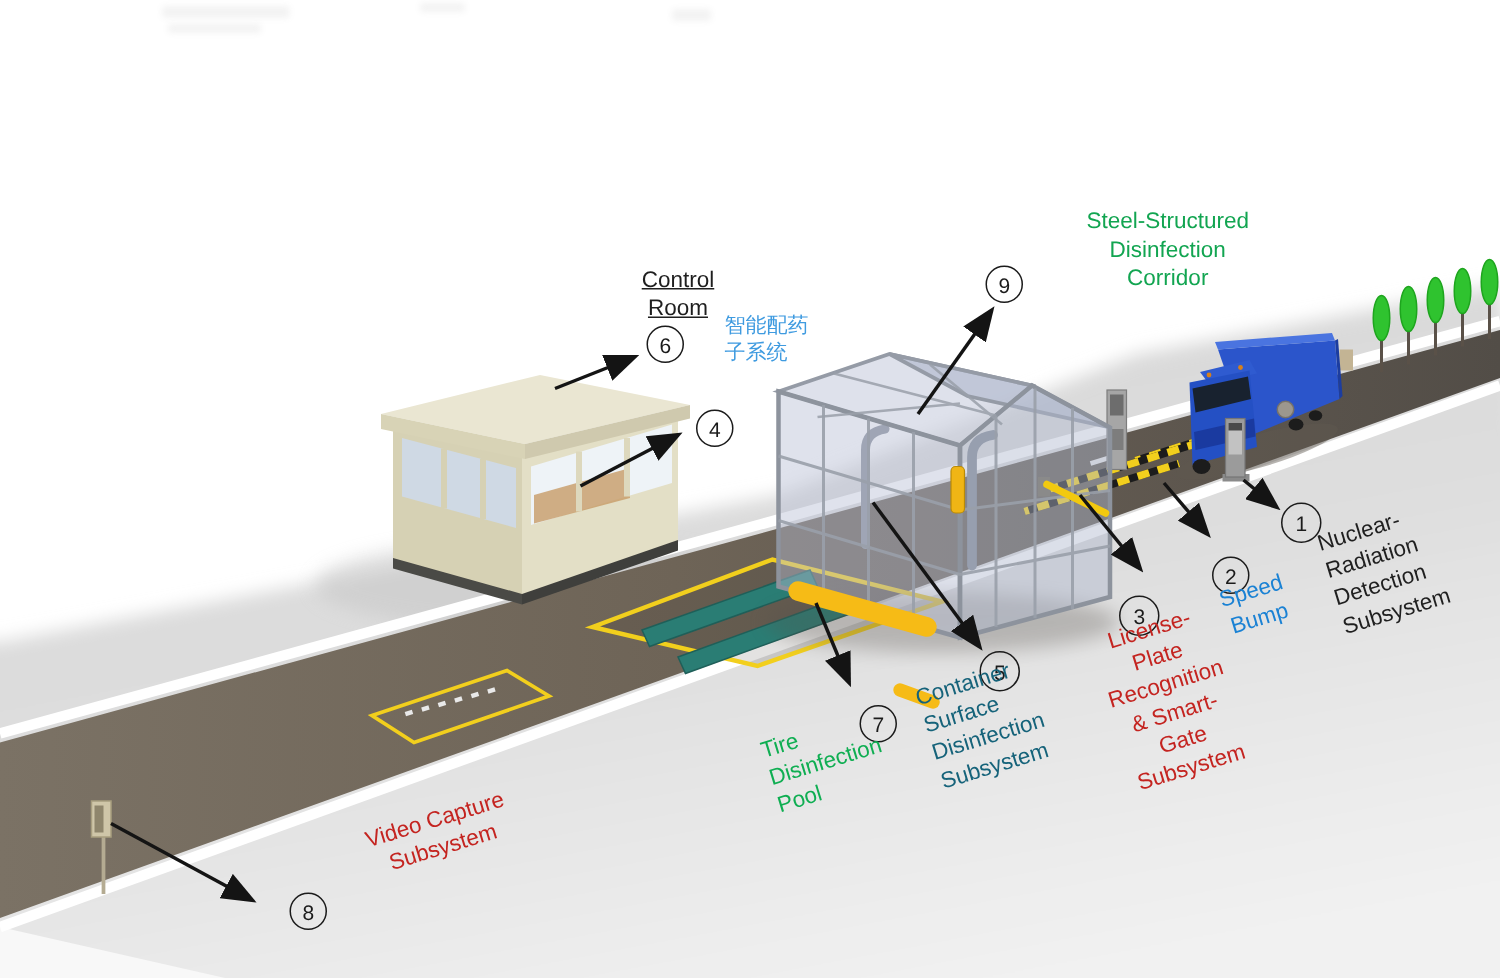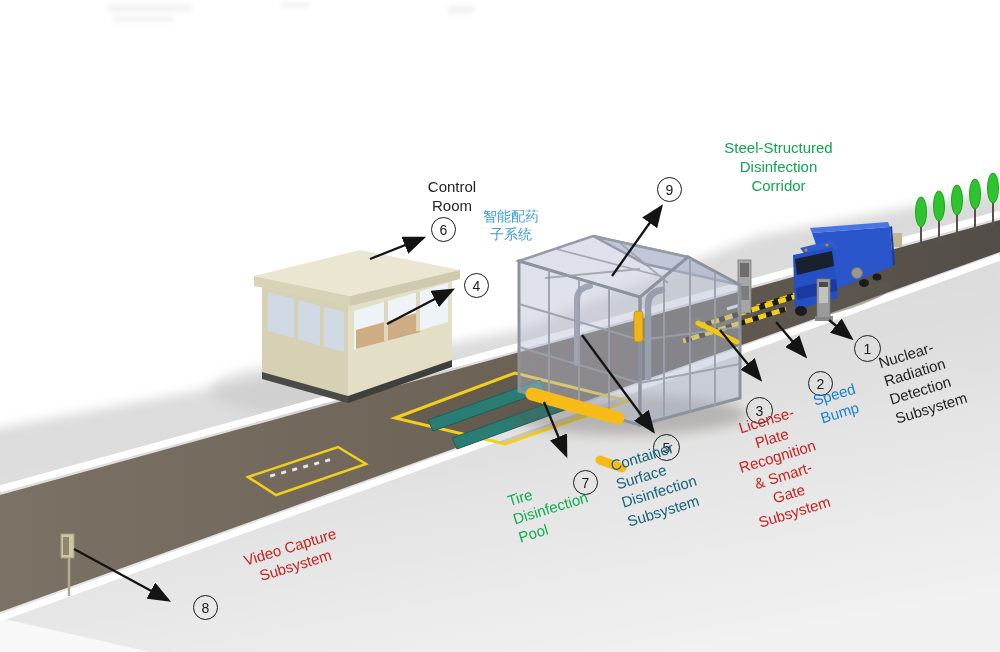--- a/index.html
+++ b/index.html
@@ -241,24 +241,24 @@
   <div class="callout-num" style="left:573px;top:470px;">
       <span>7</span>
     </div>
   <div class="callout-num" style="left:193px;top:595px;">
       <span>8</span>
     </div>
   <div class="callout-num" style="left:657px;top:177px;">
       <span>9</span>
     </div>
 
-  <div class="label center" style="left: 402px; top: 177px; width: 100px; color: rgb(31, 31, 31);">Control
+  <div class="label center" style="left: 402px; top: 177px; width: 100px; color: rgb(31, 31, 31); text-decoration: underline;">Control
 Room</div>
 
-  <div class="label" style="left: 483px; top: 208px; font-size: 14px; color: rgb(63, 155, 224); text-align: center;">智能配药
+  <div class="label" style="left: 483px; top: 208px; font-size: 14px; color: rgb(63, 155, 224);">智能配药
 子系统</div>
 
   <div class="label center" style="left: 696px; top: 138px; width: 165px; color: rgb(18, 165, 81);">Steel-Structured
 Disinfection
 Corridor</div>
 
   <div class="label rot" style="left: 876px; top: 354px; width: 120px; color: rgb(31, 31, 31);">Nuclear-
 Radiation
 Detection
 Subsystem</div>

